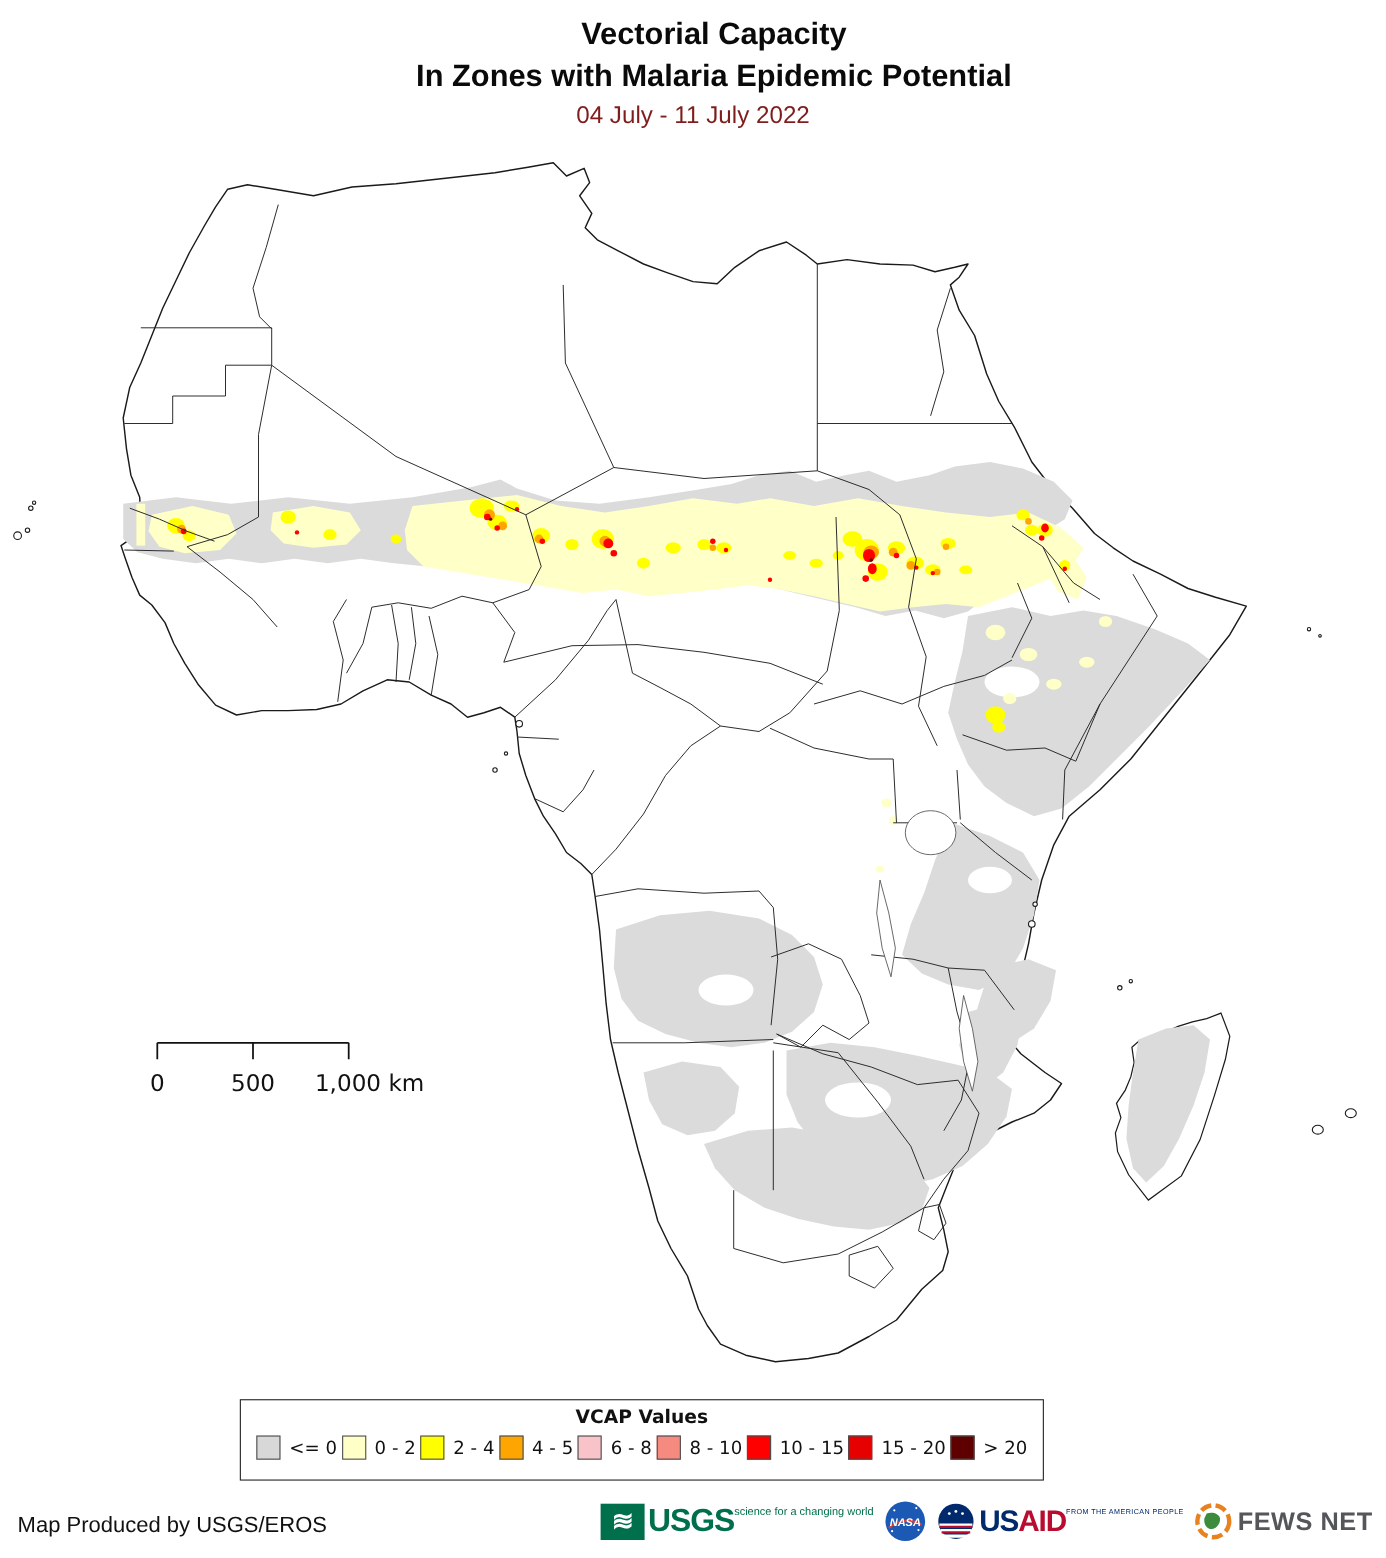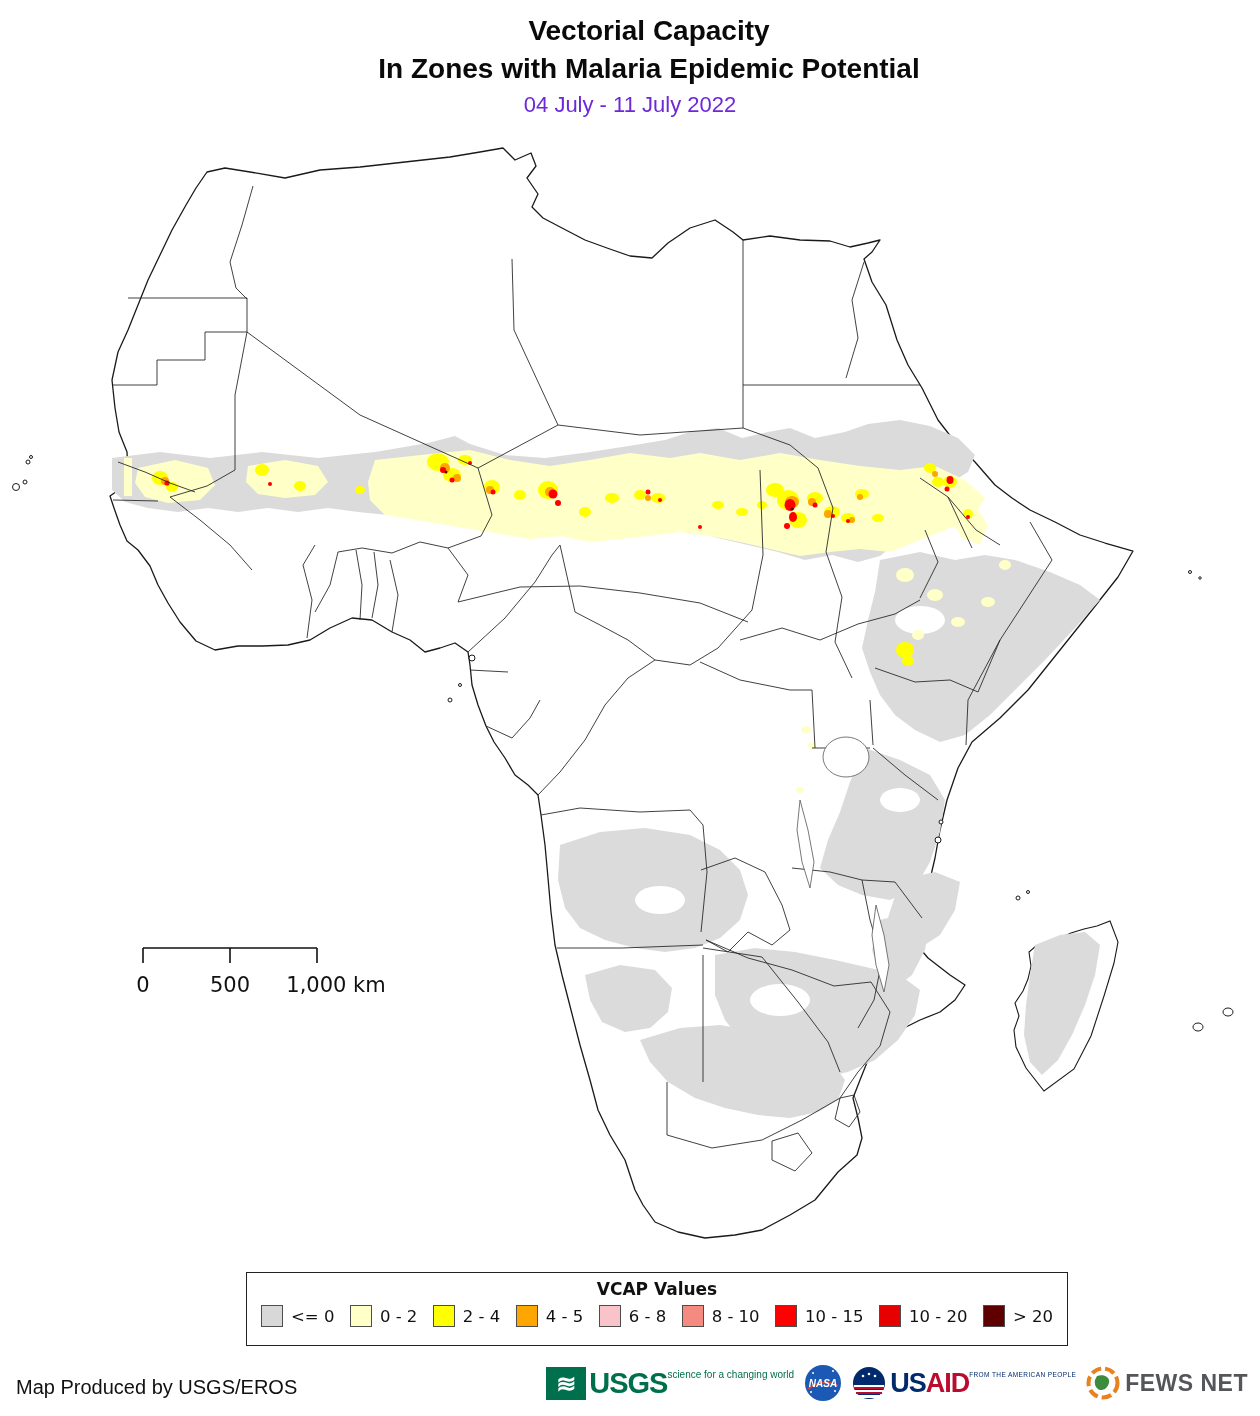--- a/index.html
+++ b/index.html
@@ -1,26 +1,26 @@
 <!DOCTYPE html>
 <html><head>
 <meta charset="utf-8">
 <style>
   html,body{margin:0;padding:0;background:#ffffff;}
   .page{position:relative;width:1260px;height:1416px;background:#ffffff;overflow:hidden;
         font-family:"Liberation Sans",sans-serif;color:#111;}
   
   .title-block{position:absolute;top:12px;left:0;width:100%;text-align:center;z-index:3;}
   .title-line{font-size:28px;font-weight:bold;line-height:1.35;color:#0a0a0a;padding-left:38px;}
-  .subtitle{font-size:22px;font-weight:normal;margin-top:4px;color:#6d28d9;}
+  .subtitle{font-size:22px;font-weight:normal;margin-top:4px;color:#7f1d1d;}
   
   .map-svg{position:absolute;left:0;top:0;z-index:1;}
   
-  .legend{position:absolute;left:218px;top:1272px;width:822px;height:74px;
-          border:1.3px solid #222;background:#fff;z-index:3;box-sizing:border-box;margin-left:28px;}
+  .legend{position:absolute;left:218px;top:1272px;width:731px;height:74px;
+          border:1.3px solid #222;background:#fff;z-index:3;box-sizing:border-box;}
   .legend-title{text-align:center;font-weight:bold;font-size:17px;margin-top:6px;
                 font-family:"DejaVu Sans","Liberation Sans",sans-serif;}
   .legend-items{display:flex;justify-content:space-between;align-items:center;
                 padding:0 14px;margin-top:6px;}
   .legend-item{display:flex;align-items:center;}
   .legend-item .swatch{width:20px;height:20px;border:1.2px solid #4d4d4d;display:inline-block;}
   .legend-item .lbl{margin-left:8px;font-size:16.5px;
                 font-family:"DejaVu Sans","Liberation Sans",sans-serif;}
   
   .credit{position:absolute;left:16px;top:1376px;font-size:20px;z-index:3;text-align:center;}
@@ -236,21 +236,21 @@
         <div class="legend-item">
           <span class="swatch" style="background: rgb(245, 139, 128);"></span>
           <span class="lbl">8 - 10</span>
         </div>
         <div class="legend-item">
           <span class="swatch" style="background: rgb(254, 0, 0);"></span>
           <span class="lbl">10 - 15</span>
         </div>
         <div class="legend-item">
           <span class="swatch" style="background: rgb(230, 0, 0);"></span>
-          <span class="lbl">10 - 20</span>
+          <span class="lbl">15 - 20</span>
         </div>
         <div class="legend-item">
           <span class="swatch" style="background: rgb(94, 0, 0);"></span>
           <span class="lbl">&gt; 20</span>
         </div>
       </div>
   </div>
 
   <div class="credit">Map Produced by USGS/EROS</div>
 

